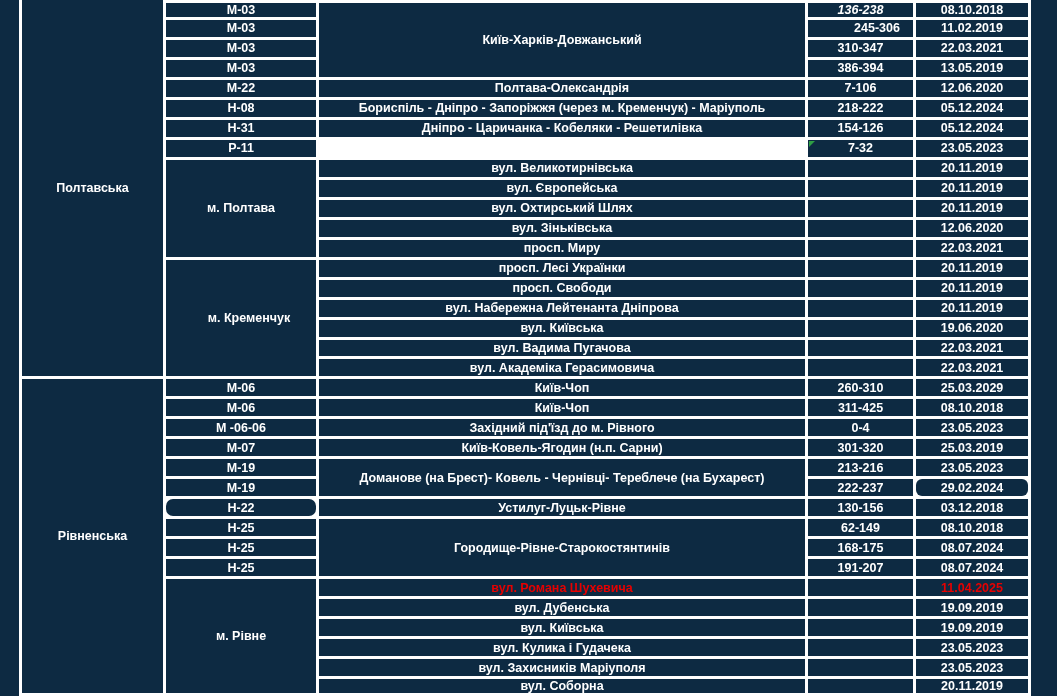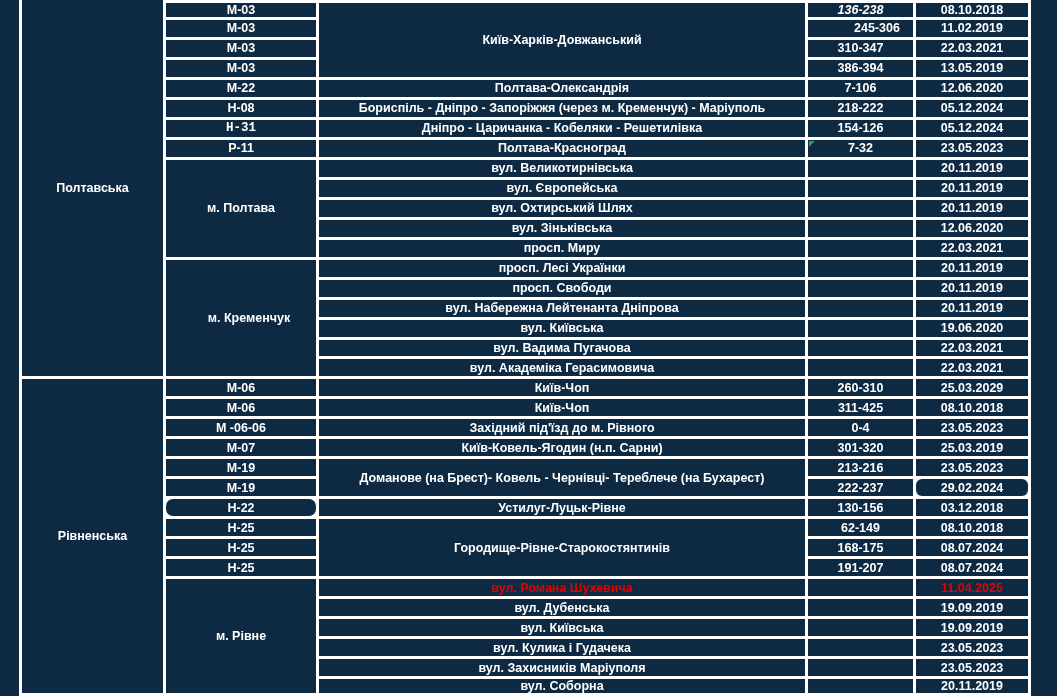--- a/index.html
+++ b/index.html
@@ -59,26 +59,25 @@
     <div class="cell" style="grid-area: 4 / 5;">386-394</div>
     <div class="cell" style="grid-area: 4 / 6;">13.05.2019</div>
     <div class="cell" style="grid-area: 5 / 3;">М-22</div>
     <div class="cell" style="grid-area: 5 / 4;">Полтава-Олександрія</div>
     <div class="cell" style="grid-area: 5 / 5;">7-106</div>
     <div class="cell" style="grid-area: 5 / 6;">12.06.2020</div>
     <div class="cell" style="grid-area: 6 / 3;">Н-08</div>
     <div class="cell" style="grid-area: 6 / 4;">Бориспіль - Дніпро - Запоріжжя (через м. Кременчук) - Маріуполь</div>
     <div class="cell" style="grid-area: 6 / 5;">218-222</div>
     <div class="cell" style="grid-area: 6 / 6;">05.12.2024</div>
-    <div class="cell" style="grid-area: 7 / 3; font-family: Liberation Mono, monospace;">Н-31</div>
+    <div class="cell" style="grid-area: 7 / 3;">Н-31</div>
     <div class="cell" style="grid-area: 7 / 4;">Дніпро - Царичанка - Кобеляки - Решетилівка</div>
     <div class="cell" style="grid-area: 7 / 5;">154-126</div>
     <div class="cell" style="grid-area: 7 / 6;">05.12.2024</div>
     <div class="cell" style="grid-area: 8 / 3;">Р-11</div>
-    <div class="cell" style="grid-area: 8 / 4;">Полтава-Красноград</div>
     <div class="cell marker" style="grid-area: 8 / 5;">7-32</div>
     <div class="cell" style="grid-area: 8 / 6;">23.05.2023</div>
     <div class="cell" style="grid-area: 9 / 3 / span 5;">м. Полтава</div>
     <div class="cell" style="grid-area: 9 / 4;">вул. Великотирнівська</div>
     <div class="cell" style="grid-area: 9 / 5;"></div>
     <div class="cell" style="grid-area: 9 / 6;">20.11.2019</div>
     <div class="cell" style="grid-area: 10 / 4;">вул. Європейська</div>
     <div class="cell" style="grid-area: 10 / 5;"></div>
     <div class="cell" style="grid-area: 10 / 6;">20.11.2019</div>
     <div class="cell" style="grid-area: 11 / 4;">вул. Охтирський Шлях</div>

